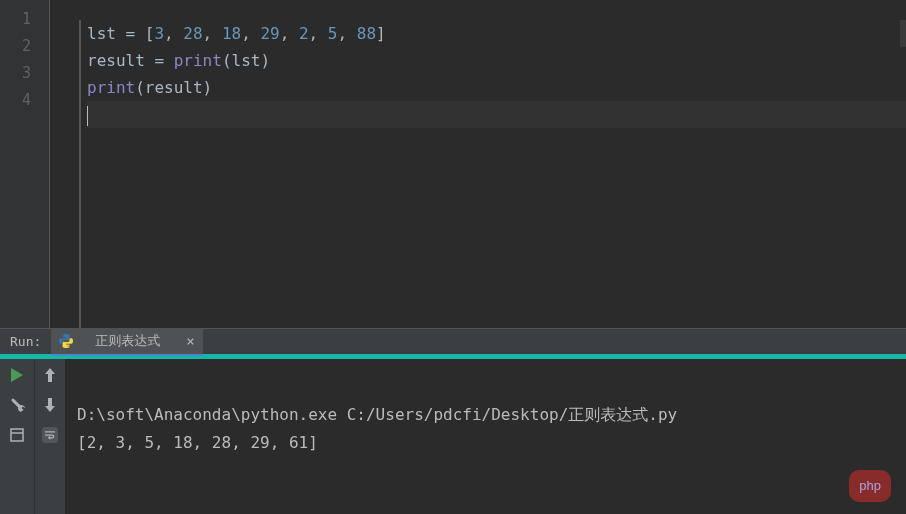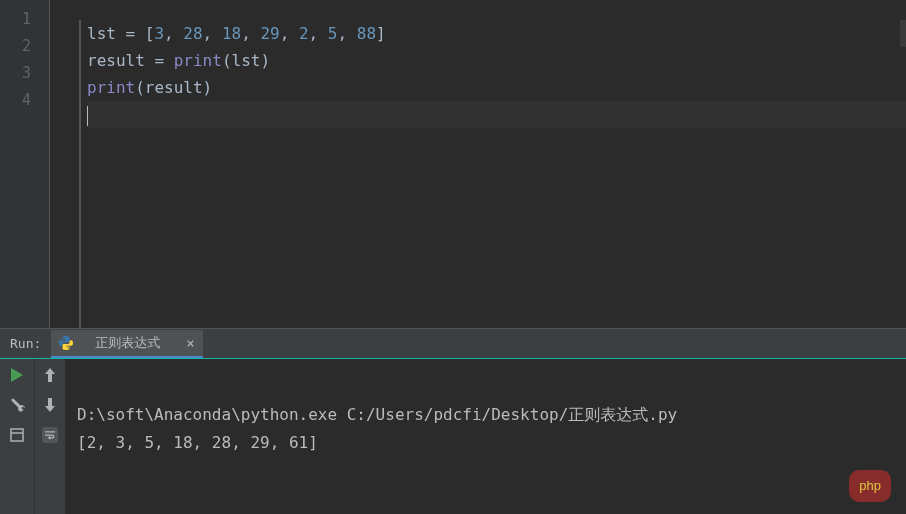--- a/index.html
+++ b/index.html
@@ -72,21 +72,21 @@
 .run-panel {
   height: 186px;
   background: #2b2b2b;
   border-top: 1px solid #555;
   display: flex;
   flex-direction: column;
 }
 .run-header {
   height: 30px;
   background: #3c3f41;
-  border-bottom: 1px solid #14b8a6;
+  border-bottom: 5px solid #14b8a6;
   display: flex;
   align-items: center;
   padding-left: 10px;
   font-size: 13px;
 }
 .run-label {
   color: #bbbbbb;
   margin-right: 10px;
 }
 .tab-item {
@@ -148,21 +148,21 @@
   margin-top: 34px;
 }
 .console-line {
   white-space: pre-wrap;
 }
 .watermark {
   position: absolute;
   right: 15px;
   bottom: 12px;
   background: #982c2c;
-  color: #fde047;
+  color: #c4b5fd;
   padding: 2px 10px;
   border-radius: 10px;
   font-size: 13px;
   font-family: sans-serif;
   opacity: 0.85;
 }
 .wrap-indicator {
   position: absolute;
   right: 0;
   top: 0;

